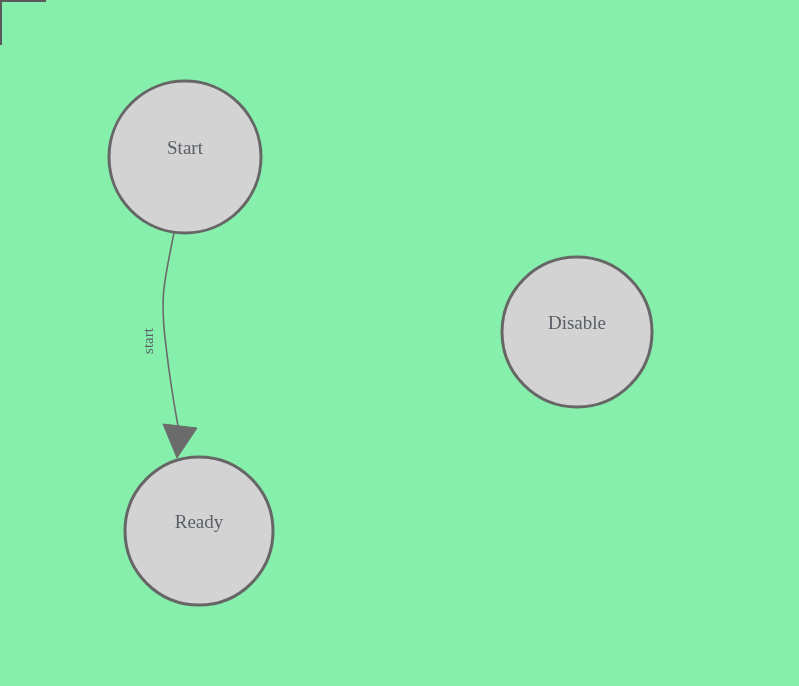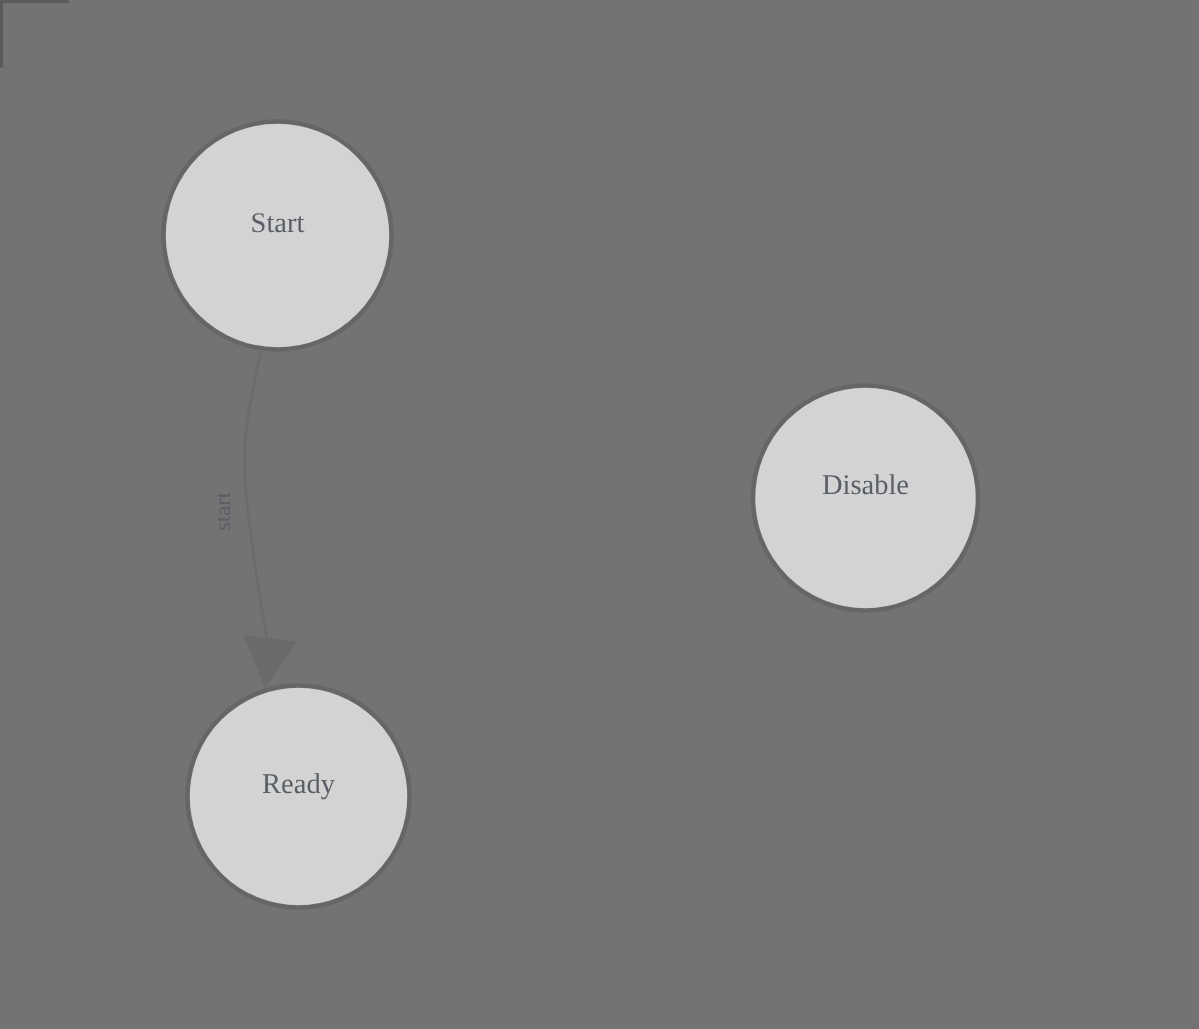--- a/index.html
+++ b/index.html
@@ -8,21 +8,21 @@
     padding: 0;
     background: #ffffff;
   }
   body {
     font-family: "Liberation Serif", "DejaVu Serif", serif;
   }
   #canvas {
     position: relative;
     width: 799px;
     height: 686px;
-    background: #737373;
+    background: #86efac;
     overflow: hidden;
     text-align: center;
   }
   #diagram-svg {
     position: absolute;
     top: 0;
     left: 0;
     width: 799px;
     height: 686px;
   }

